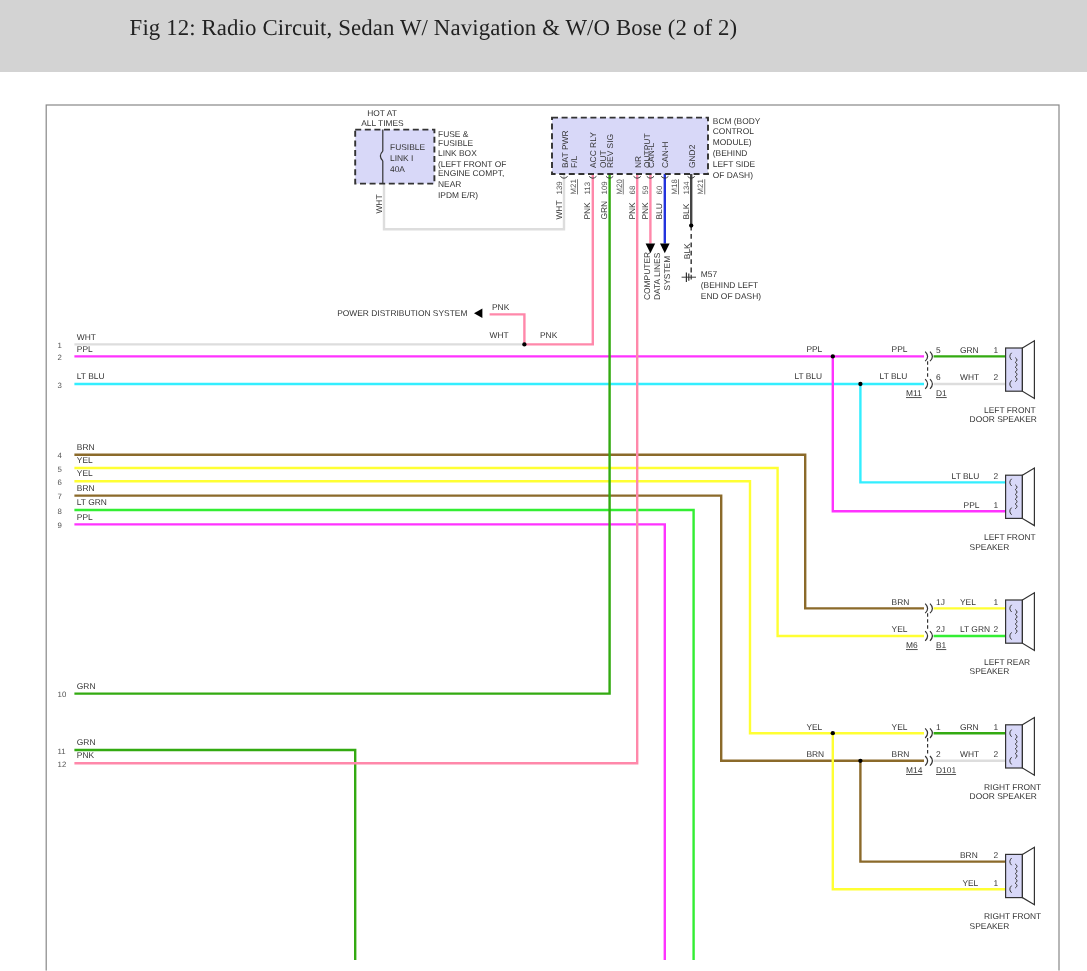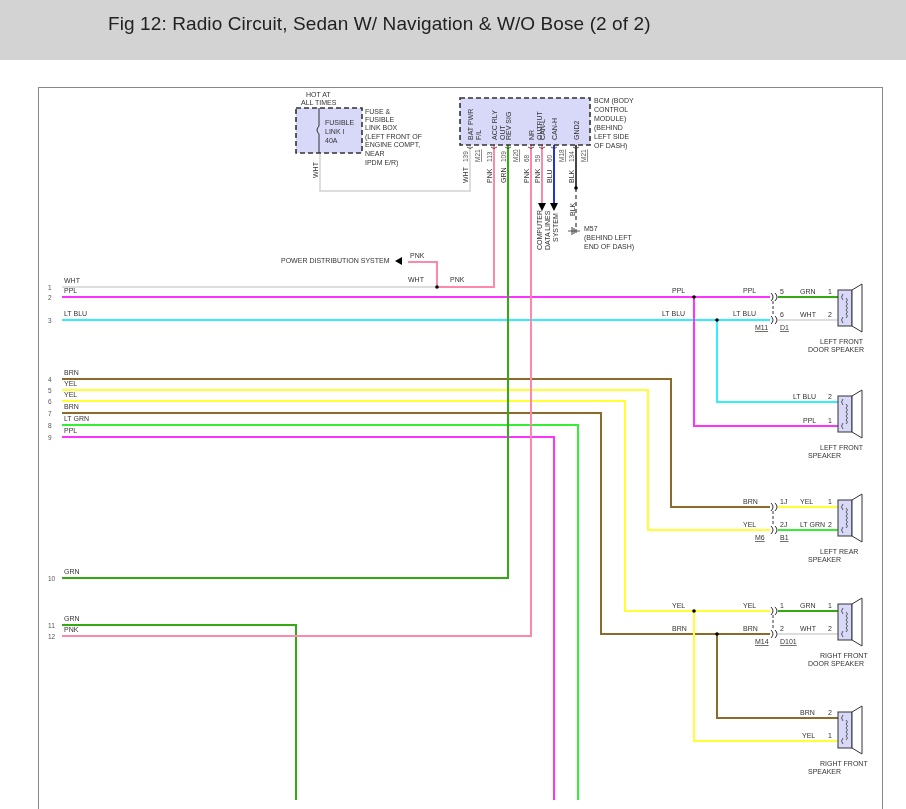--- a/index.html
+++ b/index.html
@@ -1,18 +1,18 @@
 <!DOCTYPE html>
 <html><head>
 <meta charset="utf-8">
 <style>
   html, body { margin:0; padding:0; background:#ffffff; }
   body { width:906px; height:809px; position:relative; overflow:hidden; font-family:"Liberation Sans", sans-serif; }
   .header { position:absolute; left:0; top:0; width:906px; height:60px; background:#d3d3d3; }
-  .title { position:absolute; left:108px; top:13px; font-size:19px; color:#222222; font-family:Liberation Sans, sans-serif; letter-spacing:0.1px; }
+  .title { position:absolute; left:108px; top:13px; font-size:19px; color:#222222; font-family:Liberation Serif, serif; letter-spacing:0.1px; }
   svg { position:absolute; left:0; top:0; }
   .t { font-family:"Liberation Sans", sans-serif; font-size:7px; fill:#333333; }
   .tn { font-family:"Liberation Sans", sans-serif; font-size:6.5px; fill:#555555; }
   .tu { text-decoration:underline; }
 </style>
 </head>
 <body>
 
 <div class="header">
   <div class="title">Fig 12: Radio Circuit, Sedan W/ Navigation &amp; W/O Bose (2 of 2)</div>

